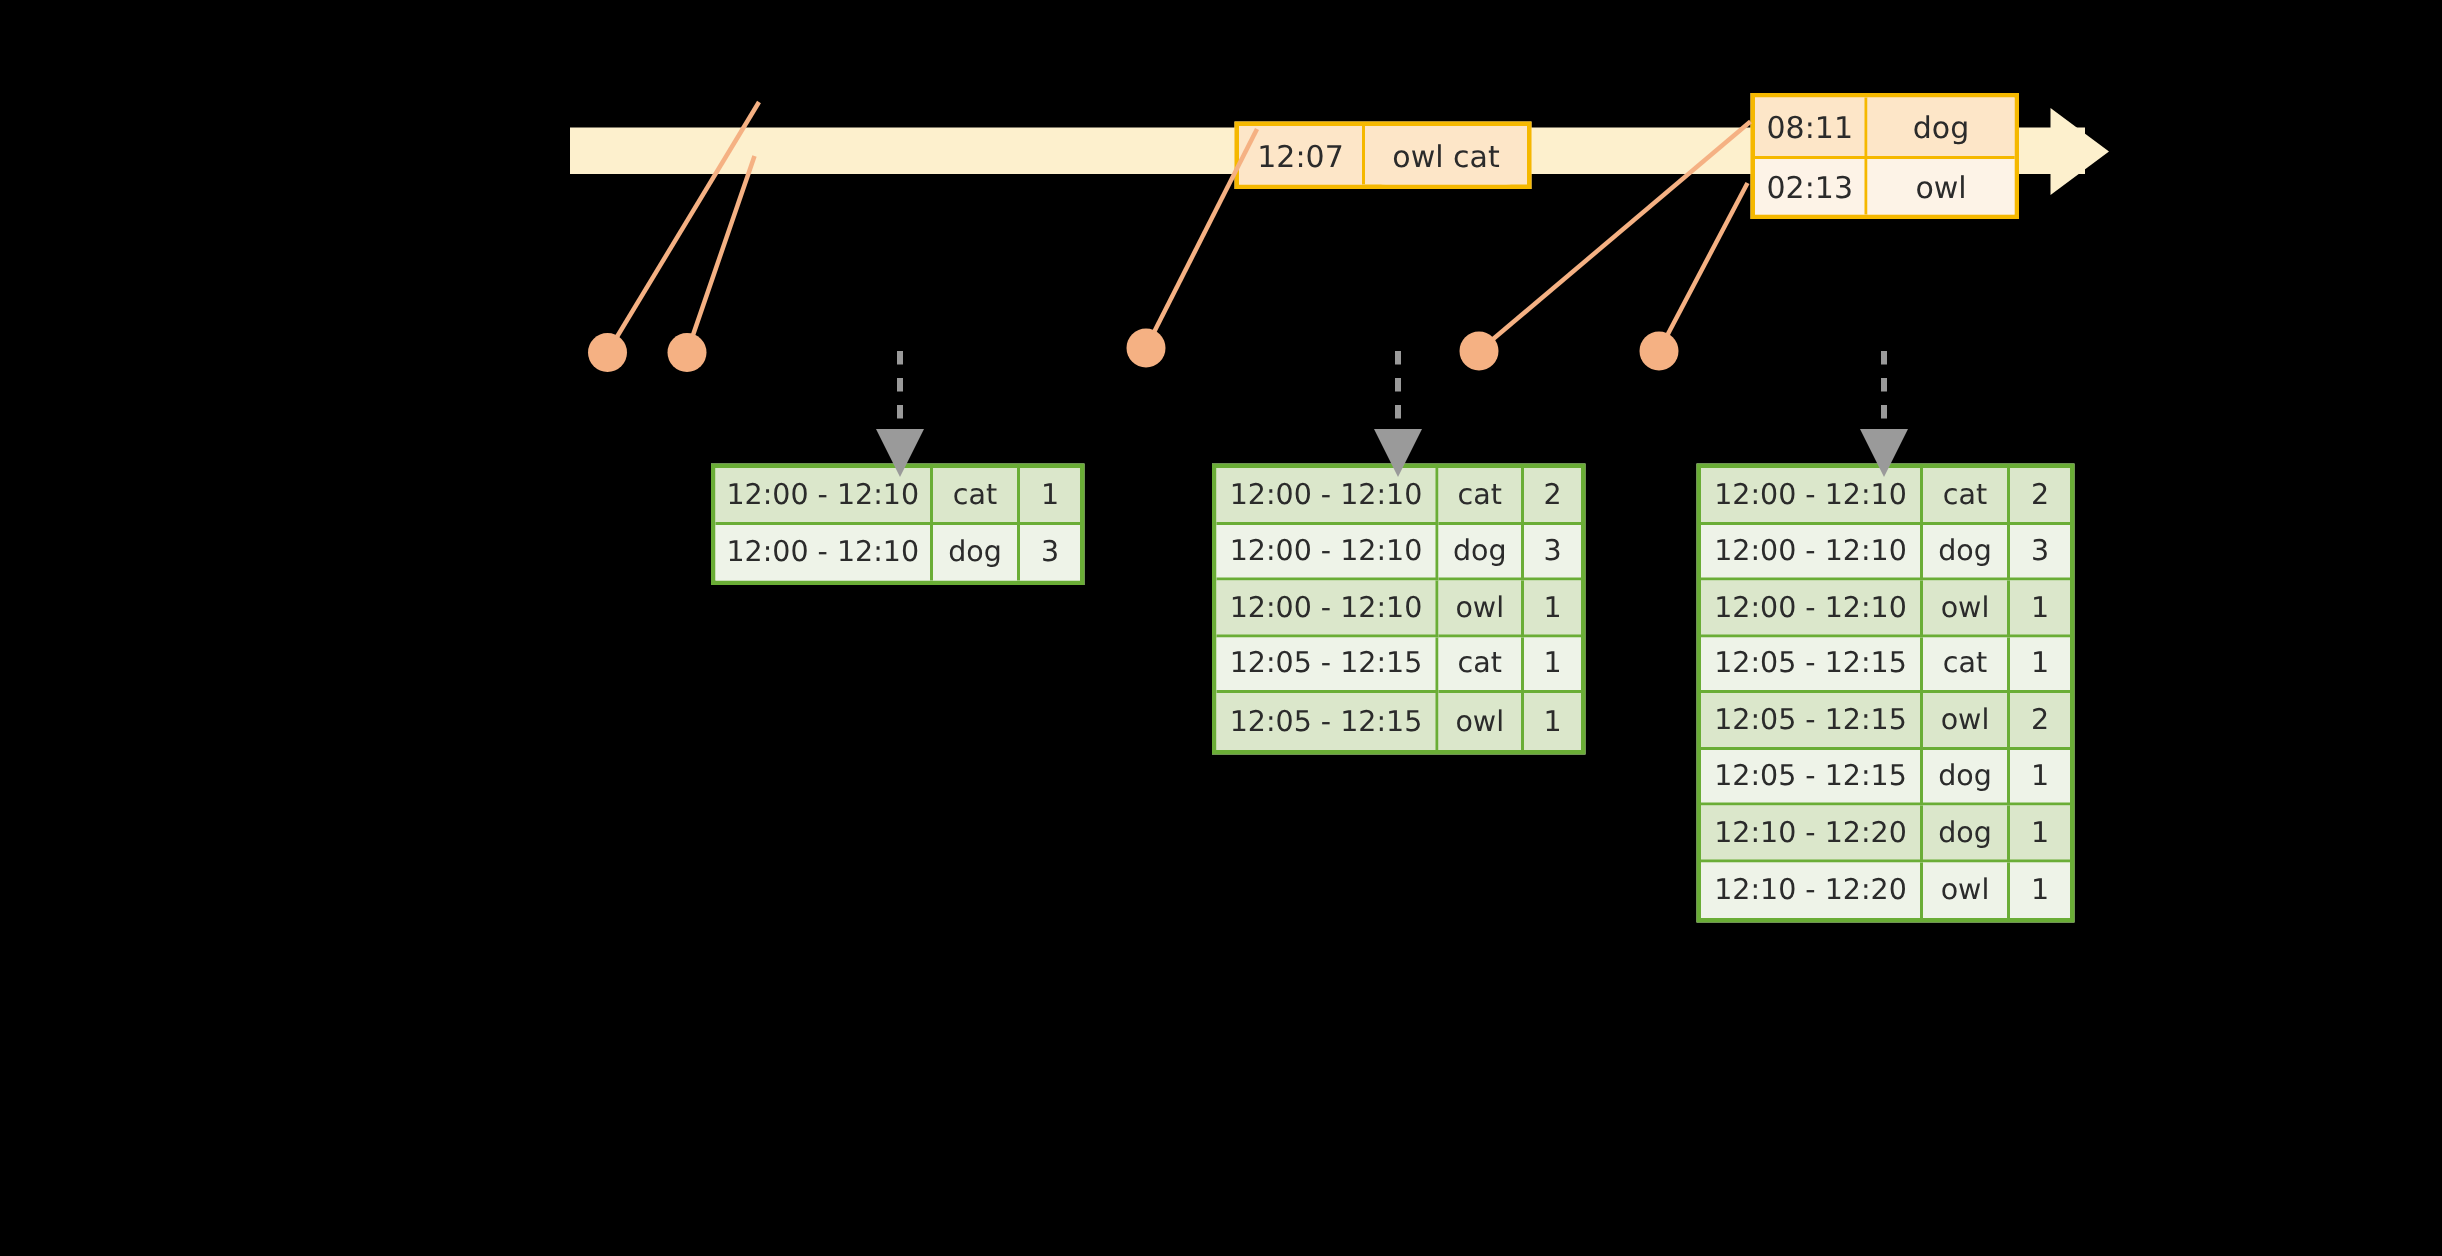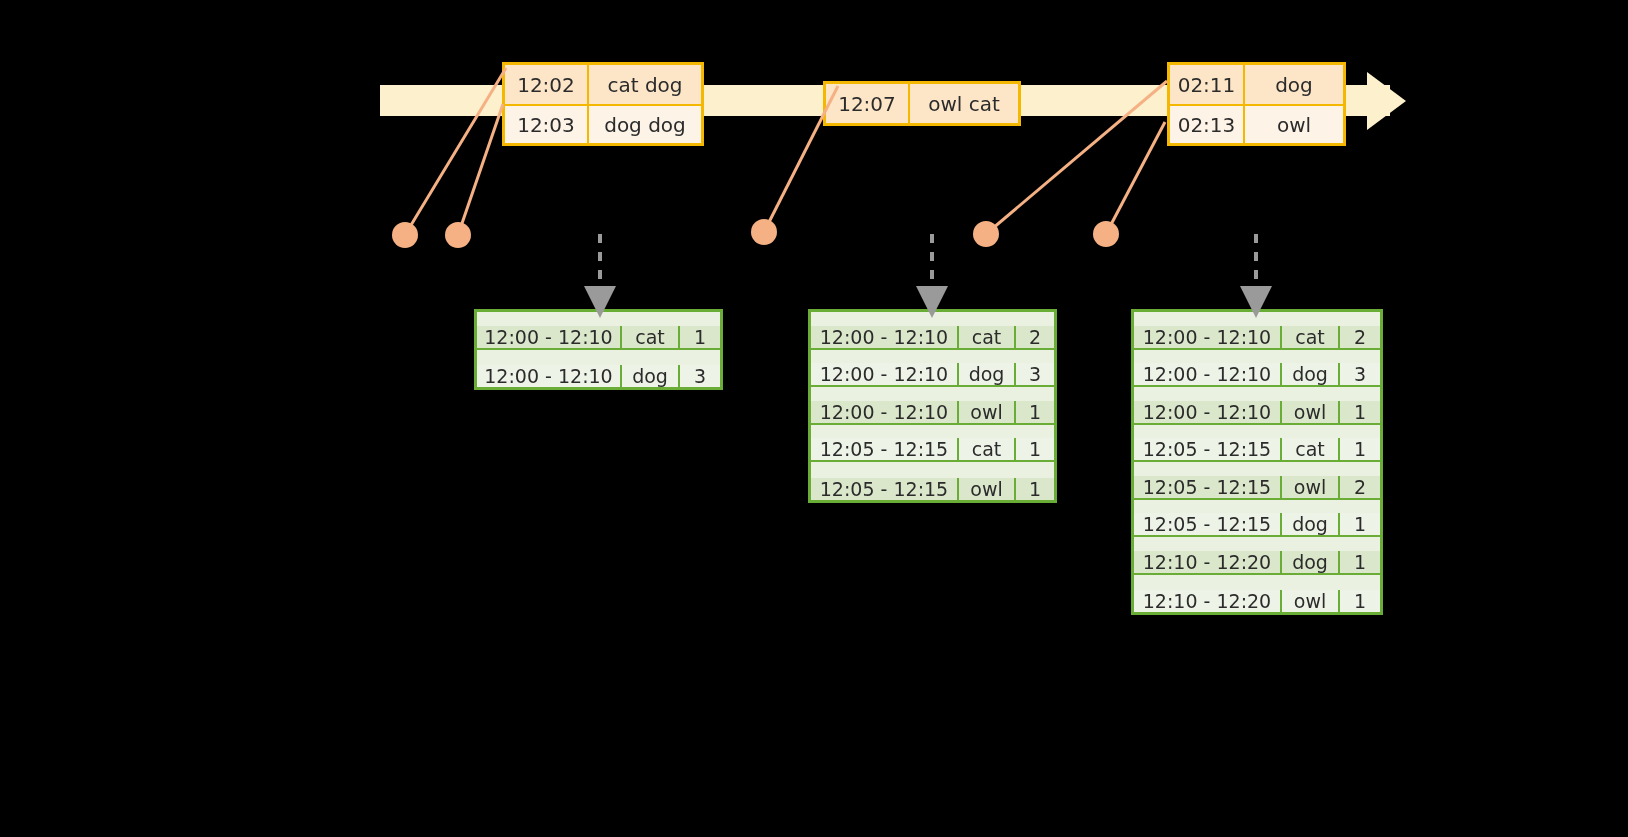--- a/index.html
+++ b/index.html
@@ -88,21 +88,20 @@
   .agg-table {
     position: absolute;
     border: 3px solid #6aad36;
     box-sizing: border-box;
     background: #eaf1e1;
   }
   .agg-row {
     display: flex;
     height: 37.5px;
     box-sizing: border-box;
-    align-items: flex-end;
   }
   .agg-cell {
     display: flex;
     align-items: center;
     justify-content: center;
     font-size: 19px;
     color: #2b2b2b;
     box-sizing: border-box;
     border-right: 2px solid #6aad36;
     border-bottom: 2px solid #6aad36;
@@ -135,39 +134,29 @@
   }
 </style>
 </head>
 <body>
 
 <div id="canvas">
 
   <div class="timeline-bar"></div>
   <div class="timeline-arrowhead"></div>
 
-  <div id="ev-group-0" class="ev-group">
-      <div class="ev-row">
-        <div class="ev-time">12:02</div>
-        <div class="ev-words">cat dog</div>
-      </div>
-      <div class="ev-row alt">
-        <div class="ev-time">12:03</div>
-        <div class="ev-words">dog dog</div>
-      </div>
-    </div>
   <div id="ev-group-1" class="ev-group">
       <div class="ev-row">
         <div class="ev-time">12:07</div>
         <div class="ev-words">owl cat</div>
       </div>
     </div>
   <div id="ev-group-2" class="ev-group">
       <div class="ev-row">
-        <div class="ev-time">02:11</div>
+        <div class="ev-time">08:11</div>
         <div class="ev-words">dog</div>
       </div>
       <div class="ev-row alt">
         <div class="ev-time">02:13</div>
         <div class="ev-words">owl</div>
       </div>
     </div>
 
   <div id="agg-table-0" class="agg-table">
       <div class="agg-row shade">

